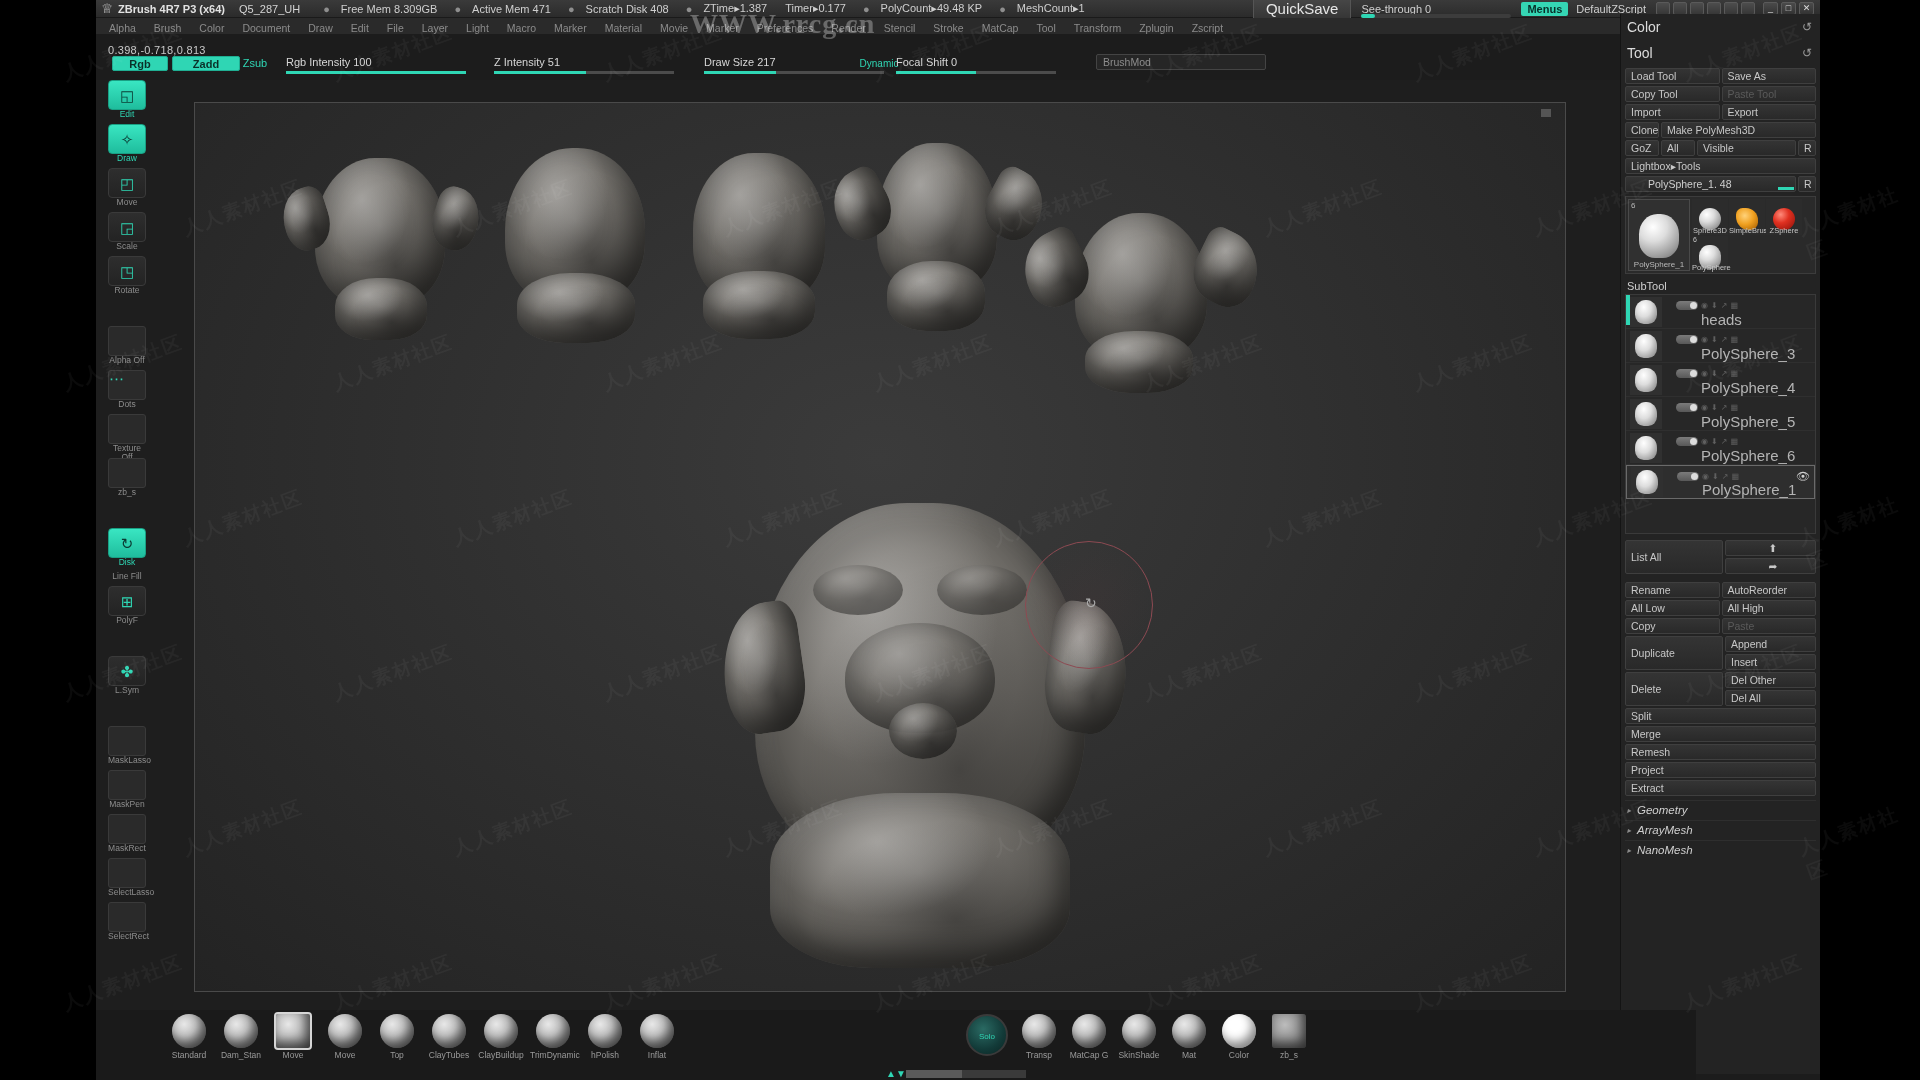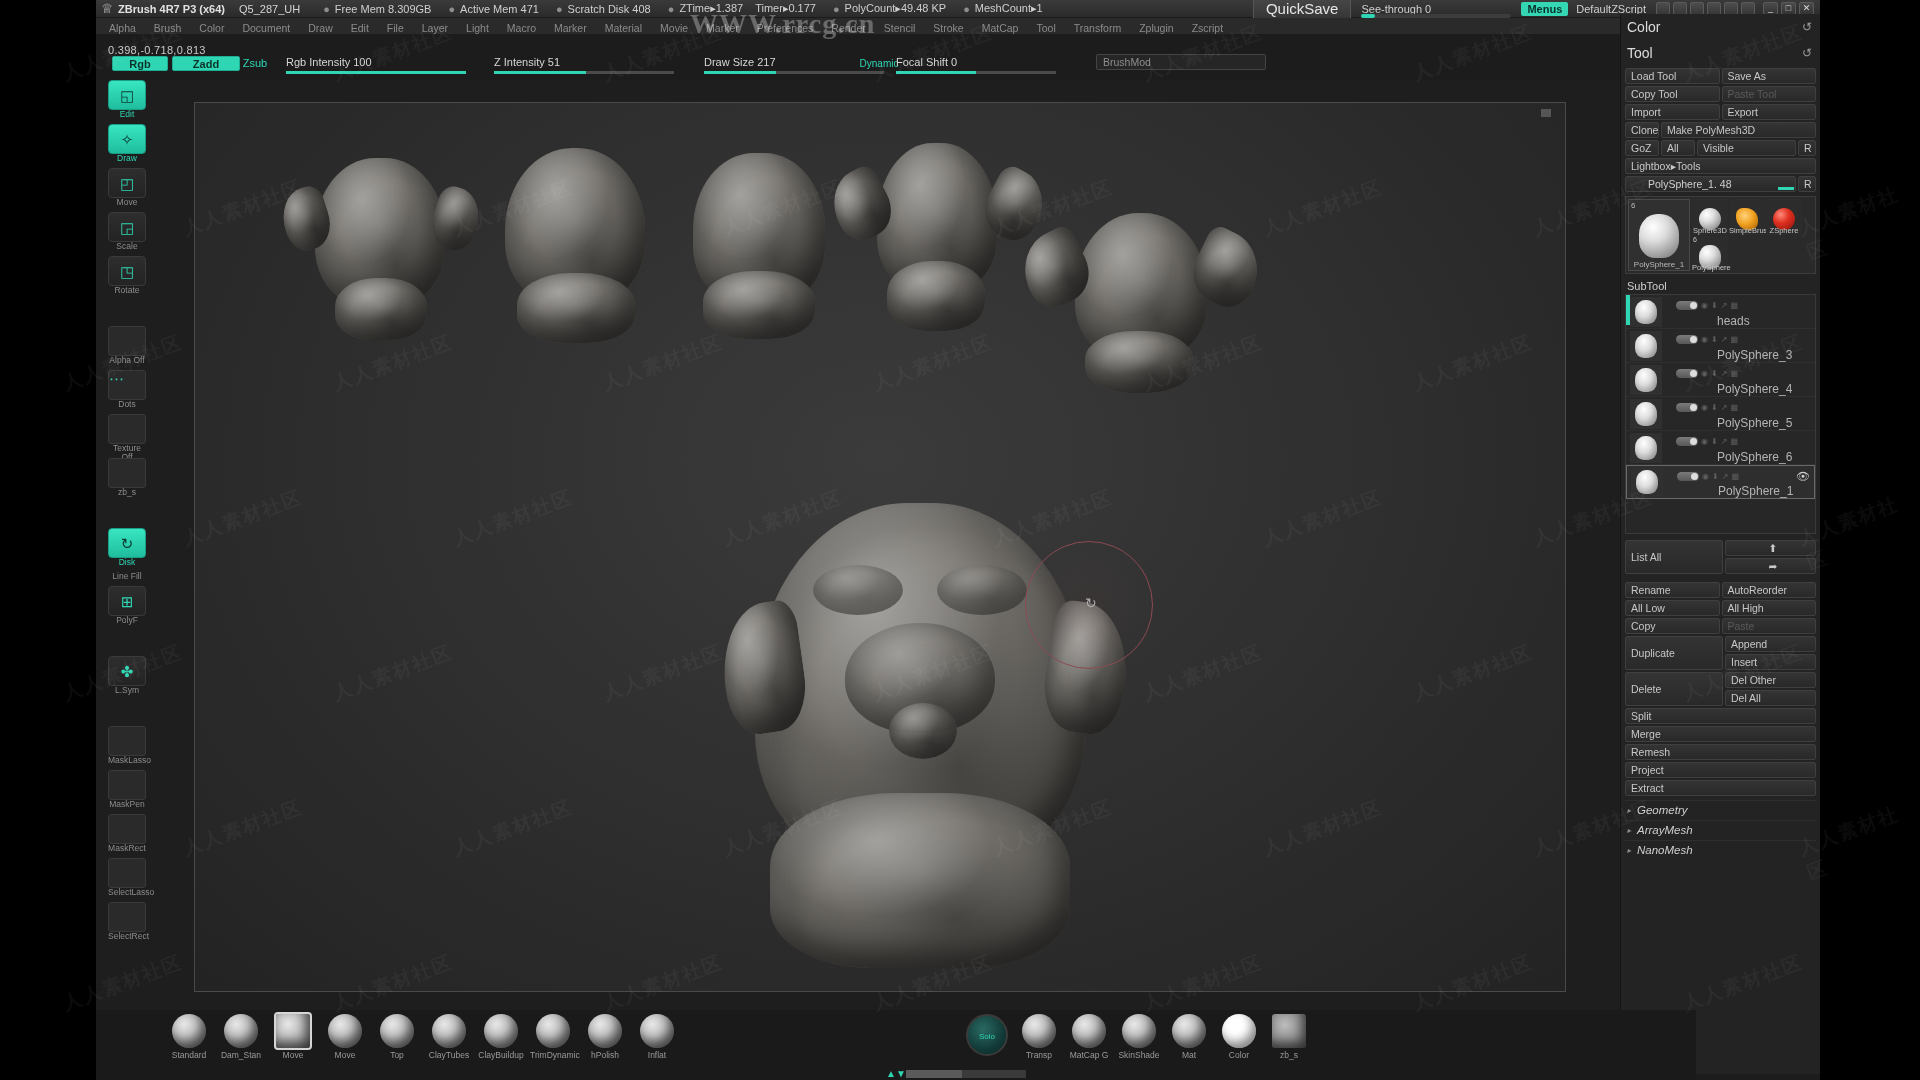--- a/index.html
+++ b/index.html
@@ -24,21 +24,21 @@
   .titlebar {
     position: absolute; left: 96px; top: 0; width: 1724px; height: 18px;
     background: linear-gradient(#3a3a3a,#2b2b2b);
     border-bottom: 1px solid #1a1a1a;
     display: flex; align-items: center; gap: 0px;
     font-size: 11px; color: #d8d8d8; white-space: nowrap;
   }
   .zb-logo { width: 22px; text-align:center; color:#cfcfcf; font-size:13px; }
   .tb-app { font-weight: bold; color:#e2e2e2; margin-right:14px; }
   .tb-proj { color:#d4d4d4; margin-right:18px; }
-  .tb-stat { color:#cfcfcf; margin-right:12px; }
+  .tb-stat { color:#cfcfcf; margin-right:12px;margin-left:6px; }
   .tb-dot { color:#8e8e8e; margin:0 5px; }
   .tb-spacer { flex: 1 1 auto; }
   .qsave {
     background: linear-gradient(#4a4a4a,#333); border:1px solid #555; border-radius:3px;
     padding: 4px 12px; color:#e6e6e6; font-size:15px; margin-right: 10px;
   }
   .seethru { position: relative; width: 150px; margin-right: 10px; }
   .seethru .lbl { color:#d0d0d0; font-size:11px; }
   .seethru .trk {
     position:absolute; left:0; bottom:-3px; width:150px; height:4px;
@@ -180,21 +180,21 @@
     position:relative; overflow:hidden;
   }
   .strow { position:relative; height:34px; border-bottom:1px solid #2f2f2f; display:flex; align-items:center; }
   .strow.sel { border:1px solid #6a6a6a; background:#2e2e2e; }
   .st-th { width:32px; height:30px; margin-left:4px; background:#303030; position:relative; }
   .st-th .hd {
     position:absolute; left:50%; top:3px; transform:translateX(-50%);
     width:22px; height:24px; border-radius:48% 48% 40% 40%;
     background: radial-gradient(ellipse at 40% 30%, #fff 0%, #ddd 40%, #9b9b9b 78%, #6d6d6d 100%);
   }
-  .st-name { position:absolute; left:58px; bottom:0px; font-size:12px; color:#b4b4b4;padding-left:33px; }
+  .st-name { position:absolute; left:42px; bottom:0px; font-size:15px; color:#b4b4b4;padding-left:33px; }
   .st-eyes { position:absolute; left:50px; top:6px; display:flex; gap:3px; align-items:center; }
   .pill { width:22px; height:9px; border-radius:5px; background:linear-gradient(#7b7b7b,#585858); position:relative; }
   .pill::after{ content:''; position:absolute; right:1px; top:1px; width:7px; height:7px; border-radius:50%; background:#ddd; }
   .dimi { font-size:8px; color:#5f5f5f; }
   .eyeicon { position:absolute; right:4px; top:4px; font-size:11px; color:#d0d0d0; }
   .stleftbar { position:absolute; left:0; top:0; width:4px; height:30px; background:#2fd6b4; }
 
   .geosec { margin:4px 4px 0;font-style:italic; }
   .geohead { height:20px; line-height:19px; padding-left:12px; font-size:11.5px; color:#cfcfcf;
              border-top:1px solid #2e2e2e; position:relative; }

